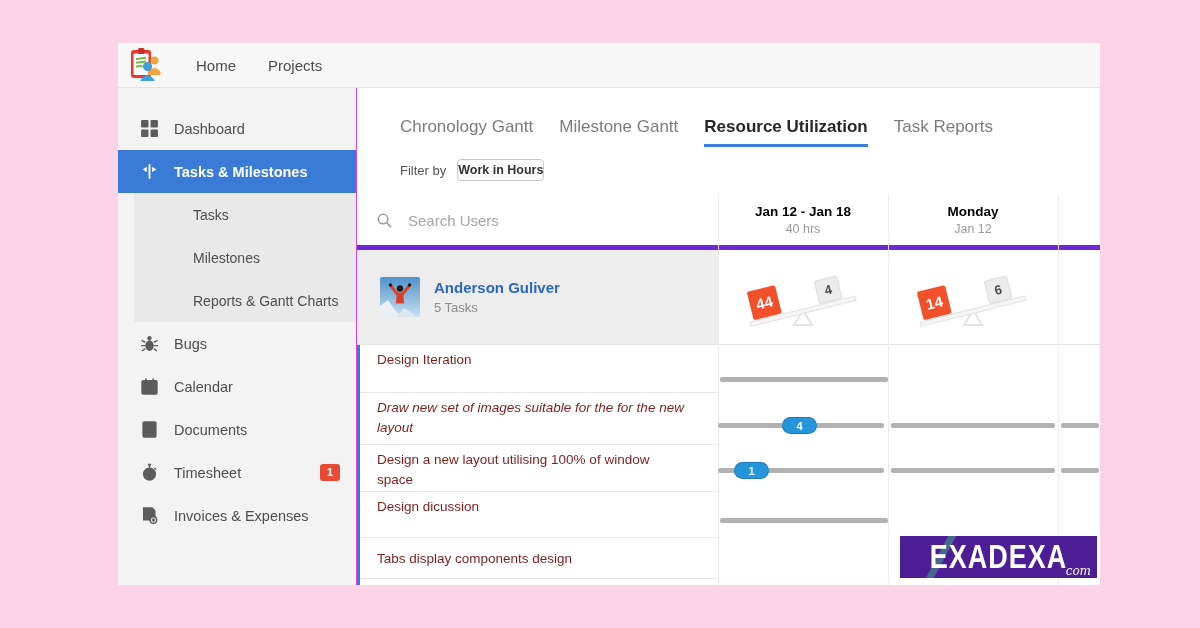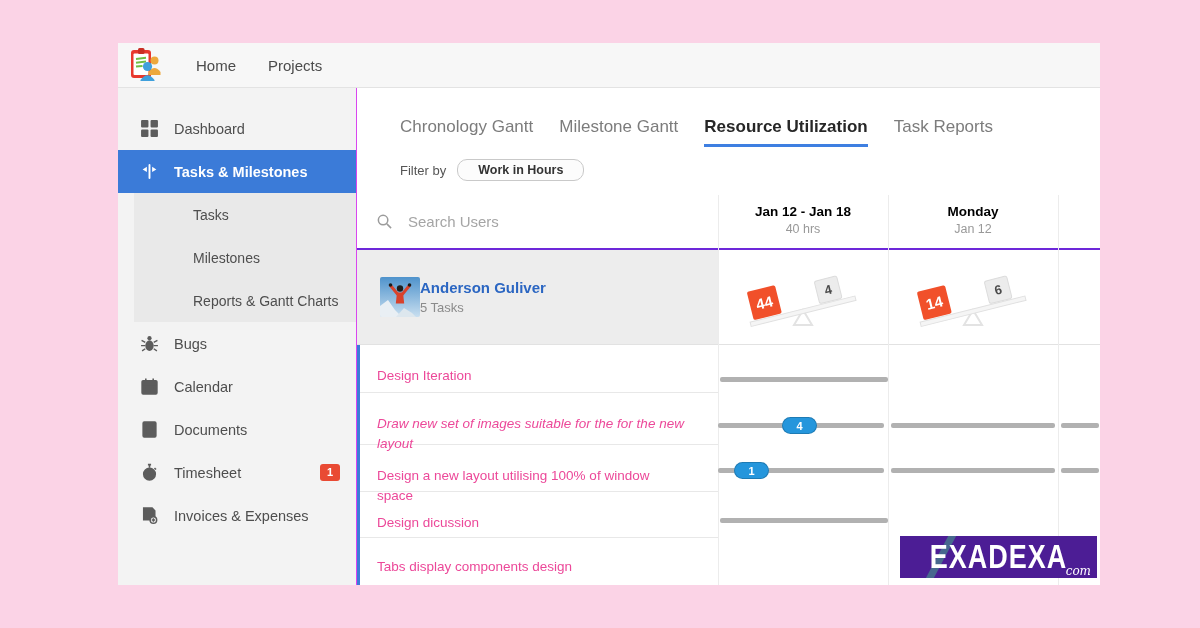--- a/index.html
+++ b/index.html
@@ -44,52 +44,52 @@
     font-weight:bold;border-radius:3px;padding:2px 7px;line-height:1.1;
   }
   .main{flex:1;position:relative;background:#fff;}
   
   .tabs{display:flex;gap:26px;padding:29px 0 0 43px;align-items:flex-start;white-space:nowrap;}
   .tab{font-size:17px;color:#7c7c7c;padding-bottom:7px;cursor:default;}
   .tab.active{color:#272727;font-weight:bold;border-bottom:3px solid var(--tab-underline);}
   .filter-row{display:flex;align-items:center;gap:11px;padding-left:43px;margin-top:12px;}
   .filter-label{font-size:13px;color:#555;}
   .filter-btn{
-    border:1px solid #c9c9c9;border-radius:10px;background:#fcfcfc;
-    padding:3px 20px;font-size:12.5px;font-weight:bold;color:#333;
+    border:1px solid #c9c9c9;border-radius:4px;background:#fcfcfc;
+    padding:3px 0;font-size:12.5px;font-weight:bold;color:#333;
   }
   
   .grid{position:absolute;left:0;top:107px;right:0;height:390px;overflow:hidden;}
   .vline{position:absolute;top:0;bottom:0;width:1px;background:#ececec;z-index:1;}
-  .header-row{position:relative;height:55px;border-bottom:2px solid #6d28d9;display:flex;}
+  .header-row{position:relative;height:55px;border-bottom:5px solid #6d28d9;display:flex;}
   .search-cell{width:361px;display:flex;align-items:center;gap:13px;padding-left:19px;flex:none;}
   .search-cell svg{width:17px;height:17px;flex:none;}
   .search-input{
     border:none;outline:none;background:transparent;font-size:15px;color:#333;width:270px;
     font-family:"Liberation Sans",sans-serif;
   }
   .search-input::placeholder{color:#a5a5a5;}
   .col-head{width:170px;text-align:center;padding-top:9px;flex:none;}
   .col-title{font-size:13.5px;font-weight:bold;color:#000000;}
   .col-sub{font-size:12.5px;color:#999;margin-top:3px;}
   .user-band{height:95px;border-bottom:1px solid #e2e2e2;display:flex;position:relative;}
-  .user-cell{width:361px;background:#ededed;display:flex;align-items:center;padding-left:23px;flex:none;}
+  .user-cell{width:361px;background:#ededed;display:flex;align-items:center;gap:14px;padding-left:23px;flex:none;}
   .avatar{width:40px;height:40px;border-radius:2px;display:block;flex:none;}
   .user-name{font-size:15px;font-weight:bold;color:var(--link-blue);}
   .user-tasks{font-size:13px;color:#8b8b8b;margin-top:4px;}
   .seesaw-cell{width:170px;display:flex;justify-content:center;align-items:flex-start;padding-top:7px;flex:none;}
   .seesaw text{font-family:"Liberation Sans",sans-serif;font-weight:bold;}
   .seesaw .heavy{fill:#fff;font-size:15px;}
   .seesaw .light{fill:#4a4a4a;font-size:13px;}
   .heavy-box{fill:var(--seesaw-red);}
   .task-rows{border-left:3px solid var(--accent-blue);}
   .task-row{display:flex;}
   .task-label-cell{
-    width:358px;border-bottom:1px solid #e8e8e8;padding:21px 30px 8px 17px;
-    font-size:13.5px;color:#ec4899;line-height:1.5;flex:none;
+    width:358px;border-bottom:1px solid #e8e8e8;padding:5px 30px 8px 17px;
+    font-size:13.5px;color:#7f1d1d;line-height:1.5;flex:none;
   }
   .bars-layer{position:absolute;left:0;top:0;right:0;bottom:0;z-index:3;pointer-events:none;}
   .gbar{position:absolute;height:5px;background:var(--bar-gray);border-radius:2px;}
   .gpill{
     position:absolute;width:35px;height:17px;background:var(--pill-blue);
     border:1px solid rgba(0,0,0,0.18);border-radius:9px;color:#fff;font-size:11px;
     font-weight:bold;display:flex;align-items:center;justify-content:center;
   }
   
   .watermark{

